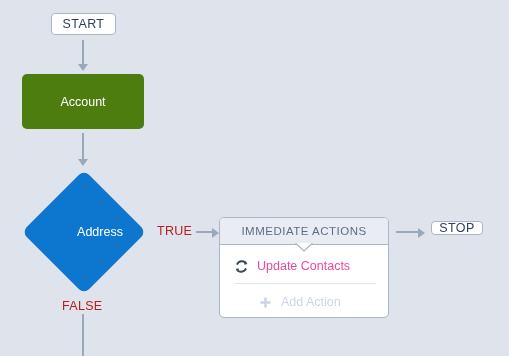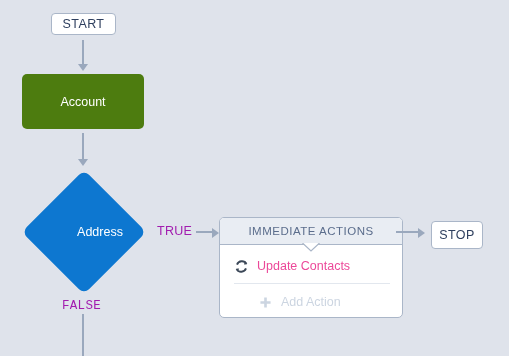--- a/index.html
+++ b/index.html
@@ -29,21 +29,21 @@
     border: 1.5px solid #aab6c8;
     border-radius: 4px;
     color: #2e3f5e;
     font-size: 12.5px;
     letter-spacing: 0.4px;
     display: flex;
     align-items: center;
     justify-content: center;
   }
   #node-start { left: 51px; top: 13px;  width: 65px; height: 22px; }
-  #node-stop  { left: 431px; top: 221px; width: 52px; height: 28px; align-items: center; }
+  #node-stop  { left: 431px; top: 221px; width: 52px; height: 14px; align-items: center; }
 
   
   #node-account {
     position: absolute;
     left: 22px; top: 74px;
     width: 122px; height: 55px;
     box-sizing: border-box;
     background: #4d7c0f;
     border-radius: 5px;
     color: #ffffff;
@@ -112,33 +112,33 @@
   #conn-address-false      { left: 82px; top: 314px; height: 42px; }
 
   #conn-true-h     { left: 196px; top: 231px; width: 19px; }
   #conn-true-head  { left: 212px; top: 228px; }
   #conn-panel-stop { left: 396px; top: 231px; width: 24px; }
   #conn-panel-stop-head { left: 418px; top: 228px; }
 
   
   .edge-label {
     position: absolute;
-    color: #a21caf;
+    color: #b91c1c;
     font-size: 12.5px;
     letter-spacing: 0.3px;
     white-space: nowrap;
   }
   #label-true  { left: 157px; top: 224px; }
-  #label-false { left: 62px;  top: 299px; font-family: Liberation Mono, monospace; }
+  #label-false { left: 62px;  top: 299px; }
 
   
   #actions-panel {
     position: absolute;
     left: 219px; top: 217px;
-    width: 184px; height: 101px;
+    width: 170px; height: 101px;
     box-sizing: border-box;
     background: #ffffff;
     border: 1.5px solid #aab6c8;
     border-radius: 5px;
     overflow: hidden;
   }
   #actions-panel-header {
     position: relative;
     height: 26px;
     background: #e9edf3;

